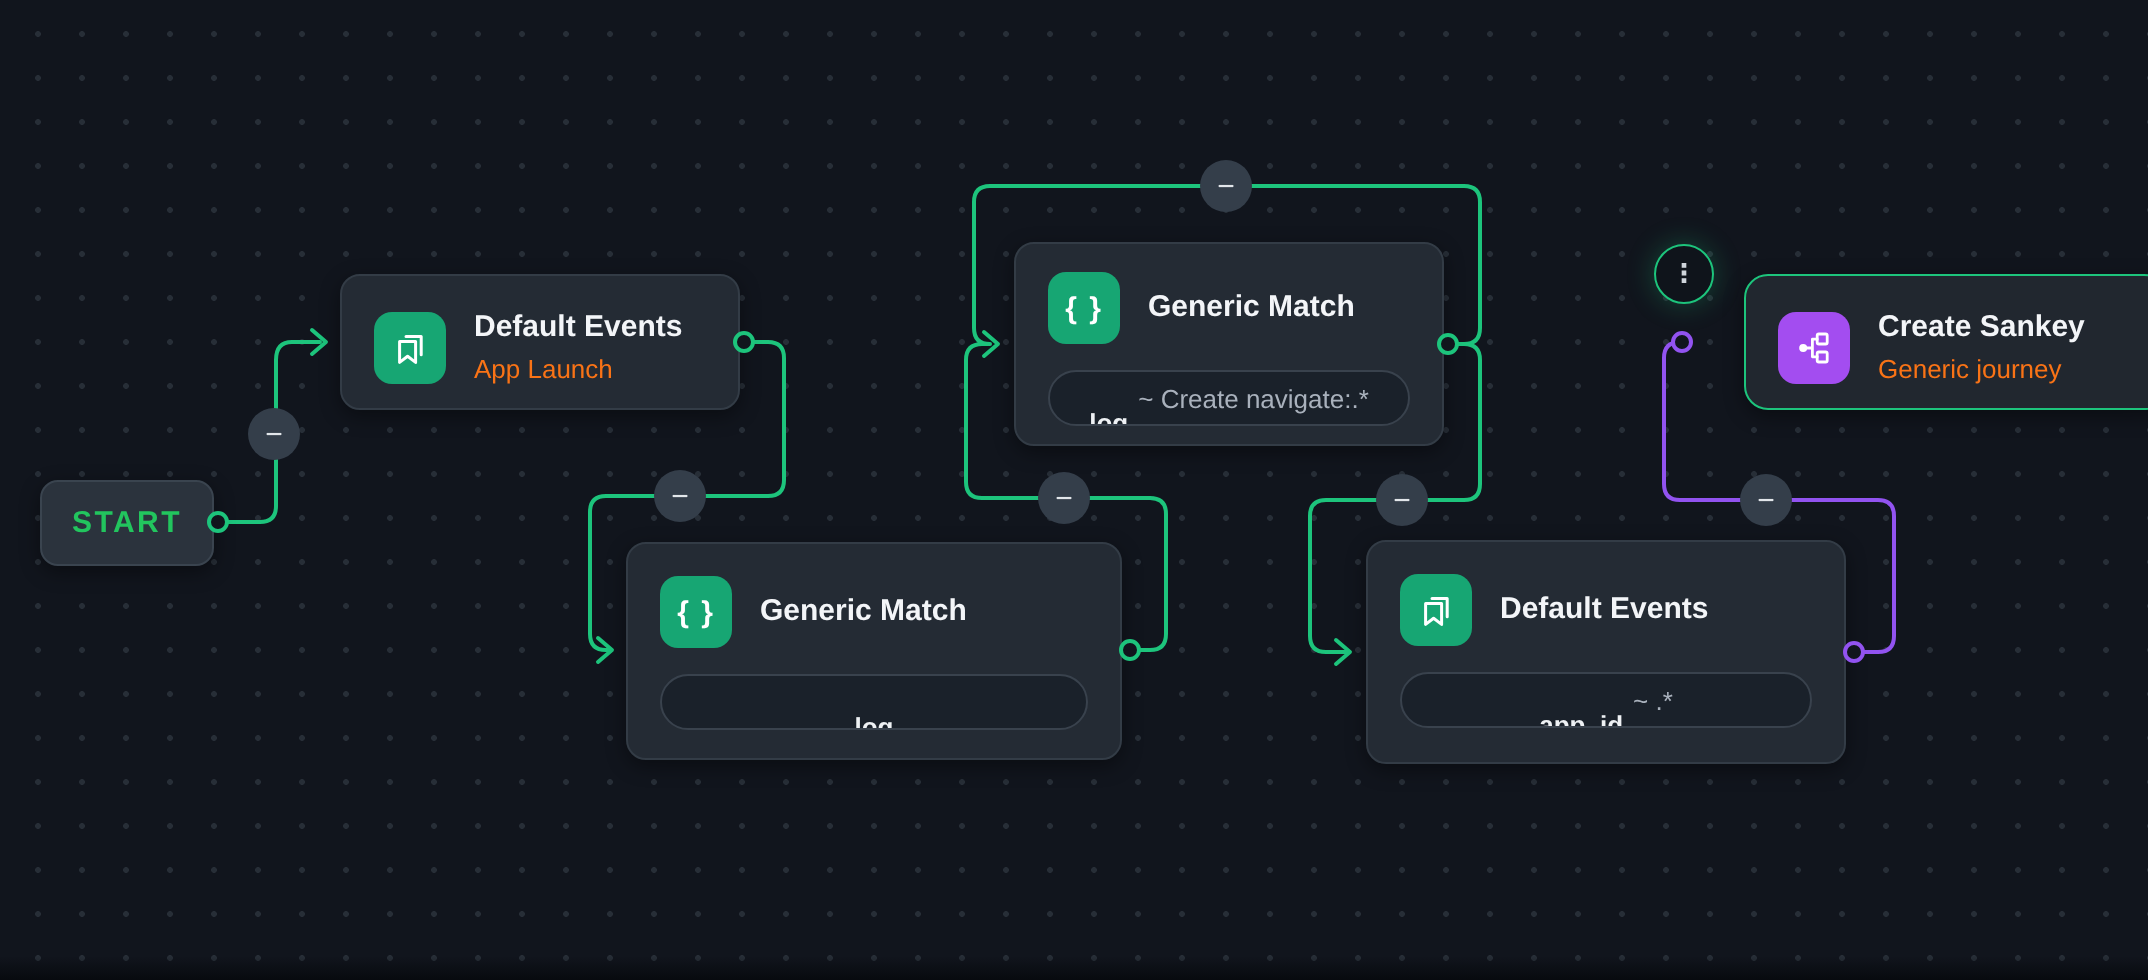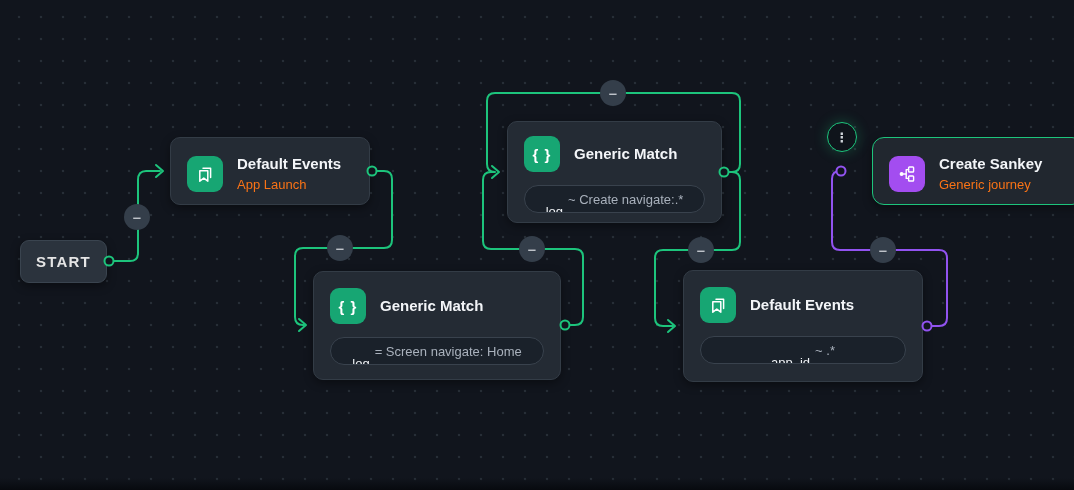--- a/index.html
+++ b/index.html
@@ -17,42 +17,42 @@
   #handles{z-index:4;}
   .node{
     position:absolute;z-index:2;background:#242b34;border:1px solid #333c46;
     border-radius:10px;box-shadow:0 3px 10px rgba(0,0,0,.4);box-sizing:border-box;
   }
   .node.selected{border:1.5px solid #1dc47c;border-radius:12px;}
   .start-node{
     display:flex;align-items:center;justify-content:center;
     background:#2b333d;border:1px solid #3a444f;border-radius:9px;
   }
-  .start-label{color:#e5e5e5;font-size:15px;font-weight:700;letter-spacing:1.2px;}
+  .start-label{color:#22c55e;font-size:15px;font-weight:700;letter-spacing:1.2px;}
   .node-header{display:flex;align-items:center;gap:14px;padding:16px;}
   .gm-top .node-header{padding:14px 16px 0 16px;}
   .gm-bottom .node-header{padding:16px 16px 0 16px;}
   .de2 .node-header{padding:16px 16px 0 16px;}
   .icon-box{
     width:36px;height:36px;border-radius:9px;flex:0 0 auto;
     display:flex;align-items:center;justify-content:center;
   }
   .icon-green{background:#17a673;}
   .icon-purple{background:#a34df0;}
   .braces{color:#fff;font-size:15px;font-weight:700;letter-spacing:1px;white-space:pre;}
   .titles{display:flex;flex-direction:column;justify-content:center;}
   .node-title{color:#f3f5f8;font-size:15px;font-weight:600;line-height:20px;}
   .node-subtitle{color:#f97316;font-size:13px;line-height:18px;margin-top:2px;}
   .pill{
     margin:13px 16px 0 16px;height:28px;border-radius:15px;
     background:#1a212a;border:1px solid #39424d;box-sizing:border-box;
     display:flex;align-items:center;justify-content:center;gap:5px;
     font-size:13px;color:#a9b1bc;white-space:nowrap;overflow:hidden;
   }
-  .pill .field{color:#eef1f4;font-weight:400;margin-top:24px;}
+  .pill .field{color:#eef1f4;font-weight:700;margin-top:24px;}
   .minus-btn{
     position:absolute;z-index:3;width:26px;height:26px;border-radius:50%;
     background:#343e4a;display:flex;align-items:center;justify-content:center;
     color:#e2e6ea;font-size:15px;line-height:1;cursor:pointer;user-select:none;
   }
   .kebab-btn{
     position:absolute;z-index:5;width:30px;height:30px;border-radius:50%;
     background:#0f141b;border:1.5px solid #1dc47c;box-sizing:border-box;
     display:flex;align-items:center;justify-content:center;
     color:#cfd5db;font-size:13px;font-weight:700;cursor:pointer;
@@ -116,21 +116,20 @@
     <div class="node-header">
       <div class="icon-box icon-green">
         <span class="braces">{ }</span>
       </div>
       <div class="titles">
         <div class="node-title">Generic Match</div>
       </div>
     </div>
     <div class="pill">
       <span class="field">log</span>
-      <span>= Screen navigate: Home</span>
     </div>
   </div>
 
   <div class="node gm-top" id="node-gm-top">
     <div class="node-header">
       <div class="icon-box icon-green">
         <span class="braces">{ }</span>
       </div>
       <div class="titles">
         <div class="node-title">Generic Match</div>

